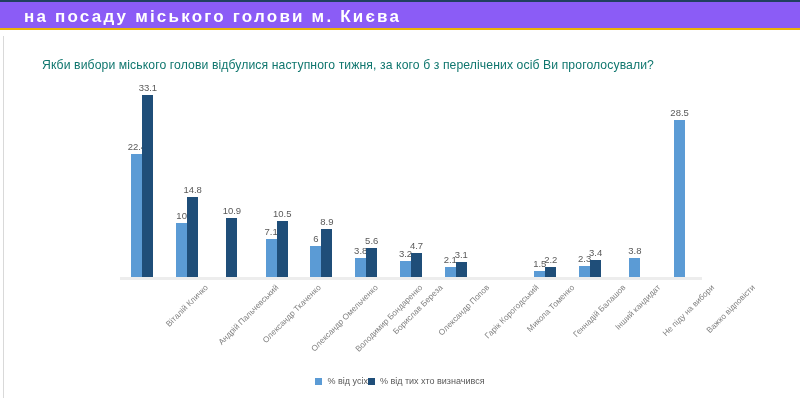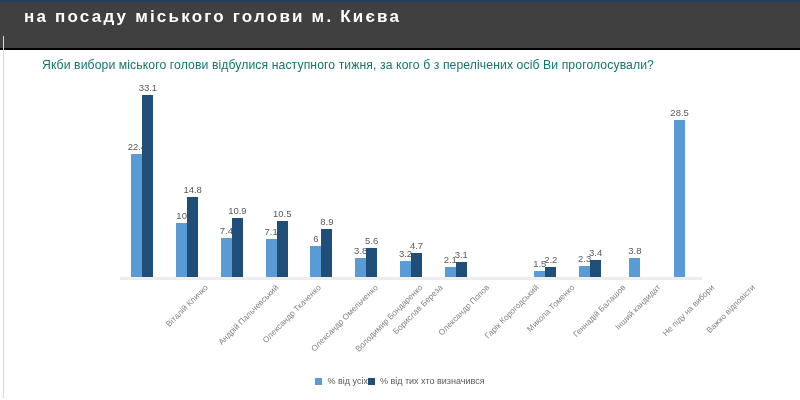--- a/index.html
+++ b/index.html
@@ -10,24 +10,24 @@
     overflow:hidden;
     position:relative;
   }
   #slide{
     position:absolute;left:0;top:0;width:800px;height:400px;
     background:#ffffff;
     box-sizing:border-box;
   }
   
   #header-bar{
-    position:absolute;left:0;top:0;width:800px;height:50px;
-    background:#404040;
+    position:absolute;left:0;top:0;width:800px;height:30px;
+    background:#8b5cf6;
     border-top:2px solid #21405f;
-    border-bottom:2px solid #000000;
+    border-bottom:2px solid #eab308;
     box-sizing:border-box;
   }
   #header-title{
     position:absolute;left:24px;top:5px;
     color:#ffffff;
     font-size:17px;
     font-weight:bold;
     letter-spacing:2.2px;
     white-space:nowrap;
   }
@@ -126,24 +126,20 @@
         <div class="bar-wrap">
           <div class="val" style="bottom: 57.7143px;">10</div>
           <div class="bar s1" style="height: 55.7143px;"></div>
         </div>
         <div class="bar-wrap">
           <div class="val" style="bottom: 84.4571px;">14.8</div>
           <div class="bar s2" style="height: 82.4571px;"></div>
         </div>
       </div>
       <div class="group" style="left: 89.5385px; width: 44.7692px;">
-        <div class="bar-wrap">
-          <div class="val" style="bottom: 43.2286px;">7.4</div>
-          <div class="bar s1" style="height: 41.2286px;"></div>
-        </div>
         <div class="bar-wrap">
           <div class="val" style="bottom: 62.7286px;">10.9</div>
           <div class="bar s2" style="height: 60.7286px;"></div>
         </div>
       </div>
       <div class="group" style="left: 134.308px; width: 44.7692px;">
         <div class="bar-wrap">
           <div class="val" style="bottom: 41.5571px;">7.1</div>
           <div class="bar s1" style="height: 39.5571px;"></div>
         </div>

